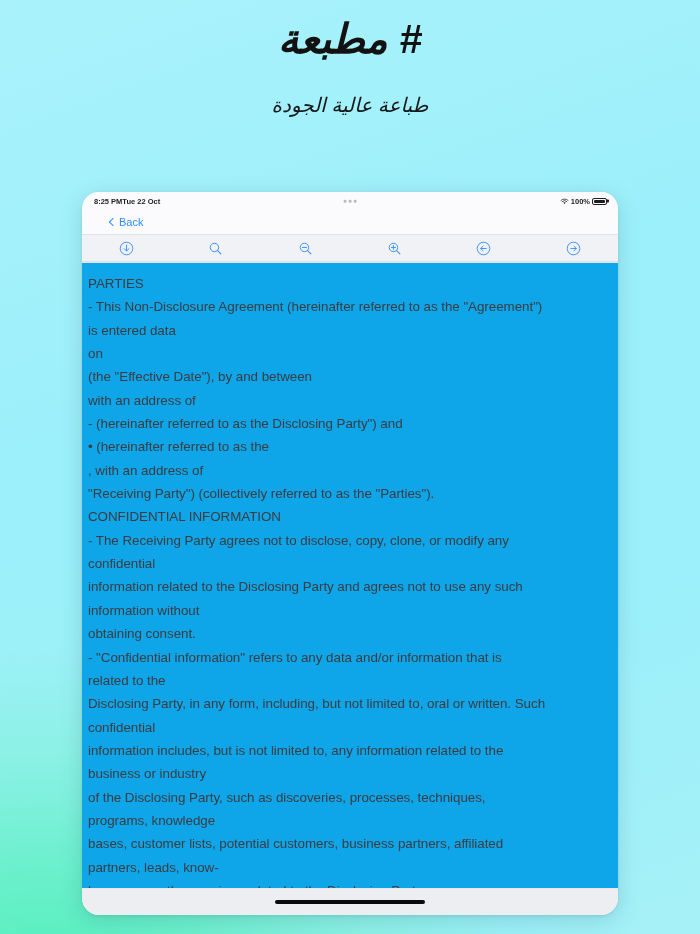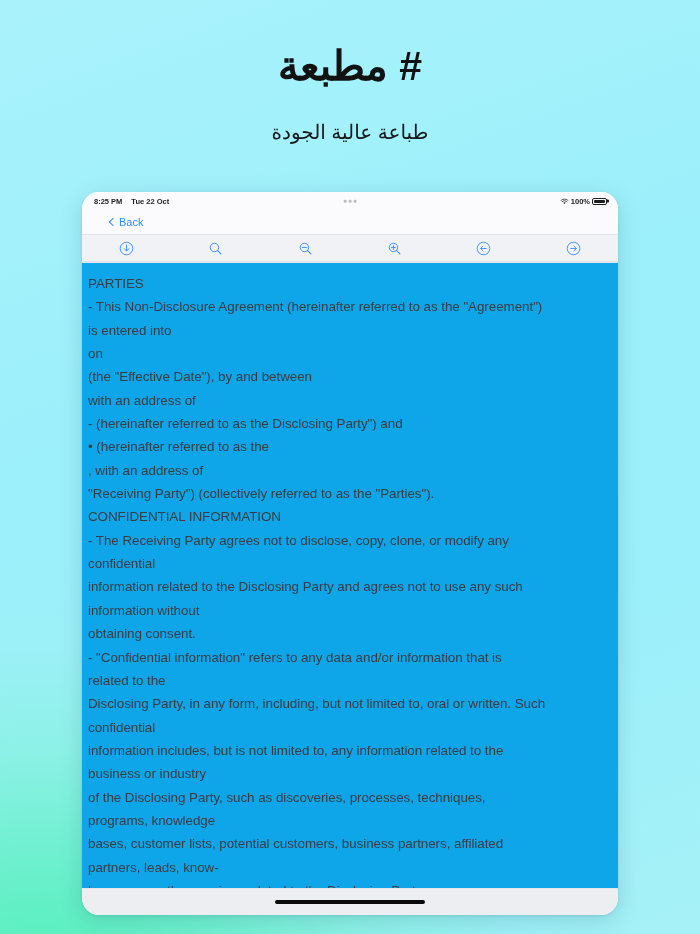--- a/index.html
+++ b/index.html
@@ -22,23 +22,24 @@
     inset: 0;
     background:
       radial-gradient(ellipse 760px 520px at 6% 104%, #53efb9 0%, #6ef0cf 22%, #8cf1e6 42%, #9cf0f7 62%, rgba(157,240,251,0) 80%),
       linear-gradient(160deg, #a9f2fb 0%, #9cf0fb 40%, #9bf0fb 68%, #a6f1f7 100%);
   }
 
   
   #header {
     position: absolute;
     top: 0; left: 0; right: 0;
-    padding-top: 41px;
+    padding-top: 14px;
     text-align: center;
     z-index: 3;
+    font-style: italic;
   }
   #app-title {
     font-size: 41px;
     font-weight: bold;
     color: #121212;
     line-height: 1.25;
     direction: rtl;
     letter-spacing: 0.5px;
   }
   #app-subtitle {
@@ -69,21 +70,21 @@
     height: 18px;
     flex: 0 0 18px;
     background: #fbfbfd;
     display: flex;
     align-items: center;
     padding: 0 12px;
     font-size: 7.5px;
     color: #1d1d1f;
     position: relative;
   }
-  .status-left { display: flex; align-items: center; gap: 9px; font-weight: 600; }
+  .status-left { display: flex; align-items: center; font-weight: 600; }
   .status-right {
     position: absolute; right: 11px; top: 0; height: 100%;
     display: flex; align-items: center; gap: 2px; font-weight: 600;
   }
   #multitask-handle {
     position: absolute; left: 50%; top: 50%;
     transform: translate(-50%,-50%);
     display: flex; gap: 2.5px;
   }
   #multitask-handle i {
@@ -268,21 +269,21 @@
         <polyline points="10.6,6.9 13.8,10 10.6,13.1" fill="none" stroke="#3b8ffd" stroke-width="1.25" stroke-linecap="round" stroke-linejoin="round"></polyline>
       </svg>
     </div>
 
   </div>
 
   <div id="doc-page">
 
   <div class="doc-line">PARTIES</div>
       <div class="doc-line">- This Non-Disclosure Agreement (hereinafter referred to as the "Agreement")</div>
-      <div class="doc-line">is entered into</div>
+      <div class="doc-line">is entered data</div>
       <div class="doc-line">on</div>
       <div class="doc-line">(the "Effective Date"), by and between</div>
       <div class="doc-line">with an address of</div>
       <div class="doc-line">- (hereinafter referred to as the Disclosing Party") and</div>
       <div class="doc-line">• (hereinafter referred to as the</div>
       <div class="doc-line">, with an address of</div>
       <div class="doc-line">"Receiving Party") (collectively referred to as the "Parties").</div>
       <div class="doc-line">CONFIDENTIAL INFORMATION</div>
       <div class="doc-line">- The Receiving Party agrees not to disclose, copy, clone, or modify any</div>
       <div class="doc-line">confidential</div>

